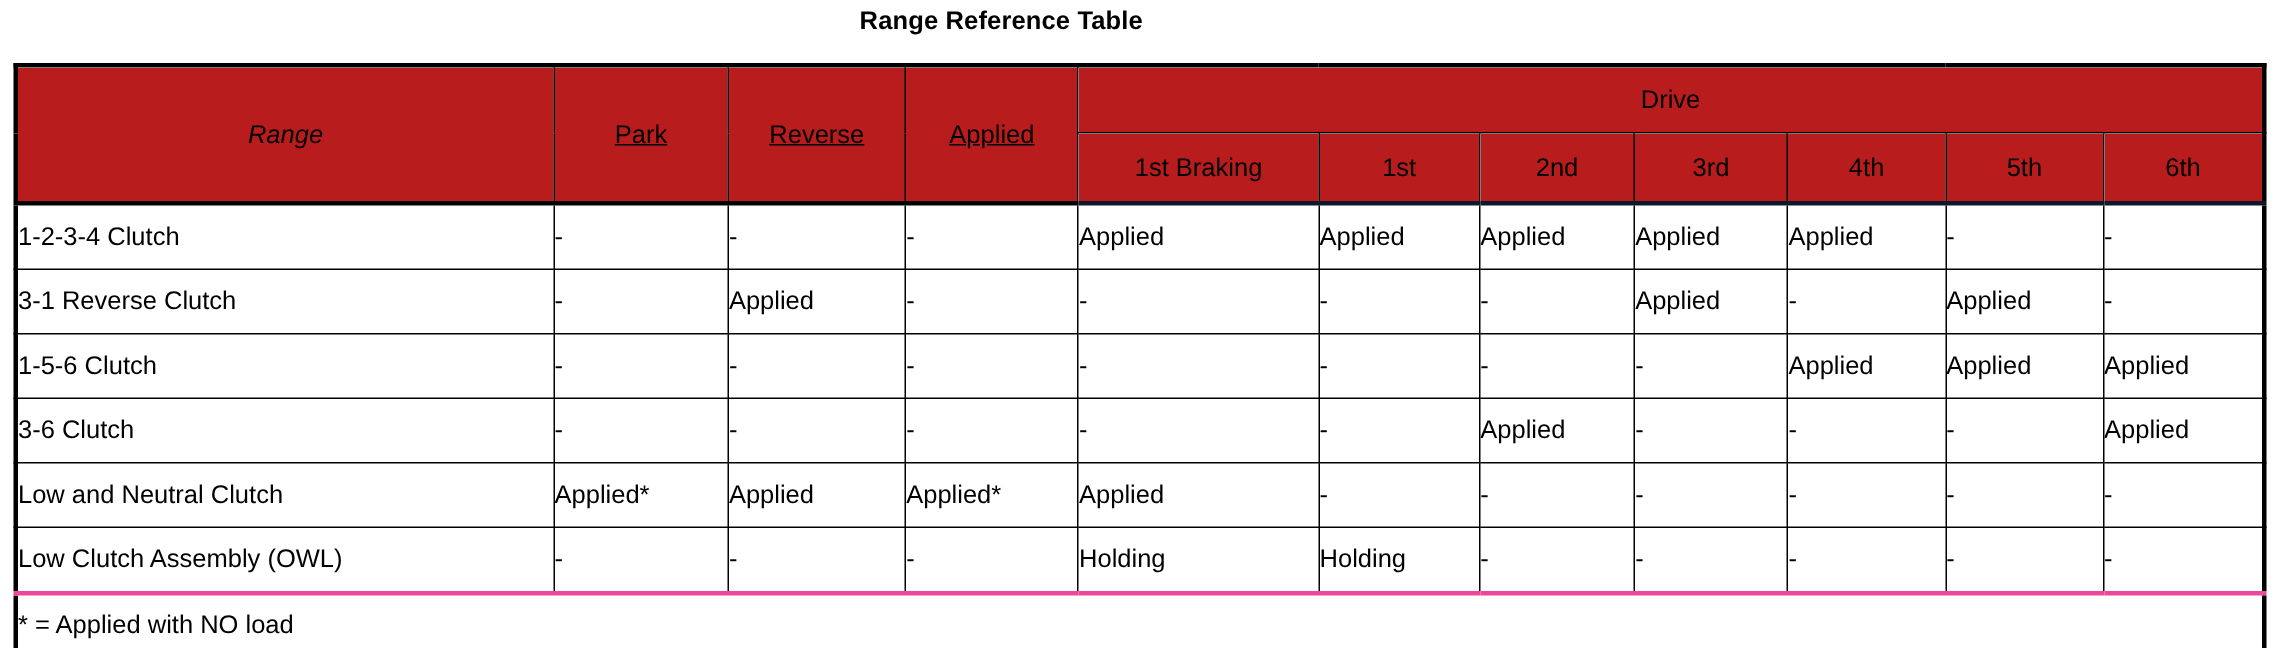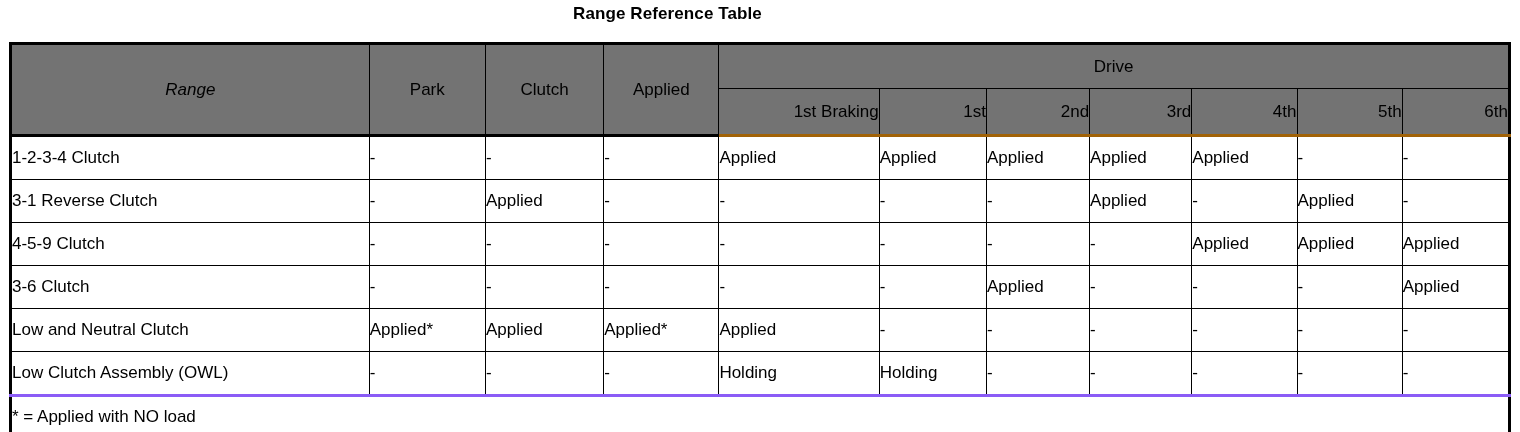--- a/index.html
+++ b/index.html
@@ -61,70 +61,70 @@
     border: 3px solid #000;
   }
 
   
   th.hdr {
     font-weight: bold;
     font-size: 17px;
     text-align: center;
     vertical-align: bottom;
     padding-bottom: 7px;
-    background: #737373;
+    background: #b91c1c;
   }
   th.hdr-range {
     height: 88px;
     vertical-align: bottom;
     padding-bottom: 10px;
     font-style: italic;
   }
   th.hdr-tall {
     height: 88px;
     vertical-align: bottom;
     padding-bottom: 10px;
+    text-decoration: underline;
   }
   th.hdr-group {
     height: 43px;
     vertical-align: middle;
     padding-bottom: 0;
     border-bottom: 1px solid #000;
   }
   th.hdr-sub {
     height: 45px;
     vertical-align: bottom;
     padding-bottom: 10px;
   }
 
   
   tr.header-sub-row th {
-    border-bottom: 3px solid #a16207;
-    text-align: right;
+    border-bottom: 3px solid #0f172a;
   }
   tr.header-top-row th.hdr-range,
   tr.header-top-row th.hdr-tall {
     border-bottom: 3px solid #000;
   }
 
   
   td.cell {
     height: 42px;
     padding-left: 9px;
     text-align: left;
     font-size: 17px;
     line-height: 42px;
   }
   td.cell-range {
     padding-left: 10px;
     margin-left: 25px;
   }
 
   tr.body-row.last-body td {
-    border-bottom: 3px solid #8b5cf6;
+    border-bottom: 3px solid #ec4899;
   }
 
   td.footnote {
     height: 40px;
     padding-left: 9px;
     text-align: left;
     font-size: 17px;
     line-height: 40px;
     border-top: 3px solid #000;
   }
@@ -161,21 +161,21 @@
         <col class="c-d3">
       <col class="c-d4">
         <col class="c-d5">
         <col class="c-d6">
     </colgroup>
 
     <thead>
       <tr class="header-top-row">
         <th class="hdr hdr-range" rowspan="2">Range</th>
         <th class="hdr hdr-tall" rowspan="2">Park</th>
-        <th class="hdr hdr-tall" rowspan="2">Clutch</th>
+        <th class="hdr hdr-tall" rowspan="2">Reverse</th>
         <th class="hdr hdr-tall" rowspan="2">Applied</th>
         <th class="hdr hdr-group" colspan="7">Drive</th>
       </tr>
       <tr class="header-sub-row">
         <th class="hdr hdr-sub">1st Braking</th>
         <th class="hdr hdr-sub">1st</th>
         <th class="hdr hdr-sub">2nd</th>
         <th class="hdr hdr-sub">3rd</th>
         <th class="hdr hdr-sub">4th</th>
         <th class="hdr hdr-sub">5th</th>
@@ -204,21 +204,21 @@
         <td class="cell">-</td>
         <td class="cell">-</td>
         <td class="cell">-</td>
         <td class="cell">-</td>
         <td class="cell">Applied</td>
         <td class="cell">-</td>
         <td class="cell">Applied</td>
         <td class="cell">-</td>
       </tr>
       <tr class="body-row">
-        <td class="cell cell-range">4-5-9 Clutch</td>
+        <td class="cell cell-range">1-5-6 Clutch</td>
         <td class="cell">-</td>
         <td class="cell">-</td>
         <td class="cell">-</td>
         <td class="cell">-</td>
         <td class="cell">-</td>
         <td class="cell">-</td>
         <td class="cell">-</td>
         <td class="cell">Applied</td>
         <td class="cell">Applied</td>
         <td class="cell">Applied</td>

